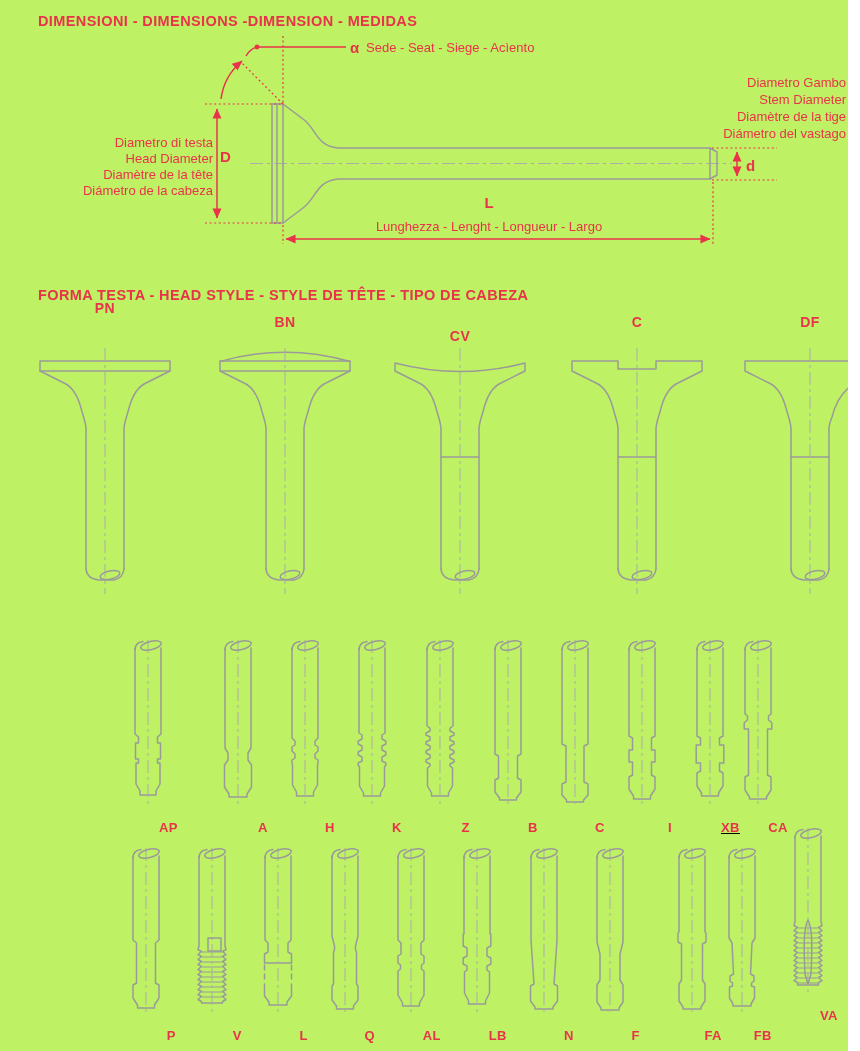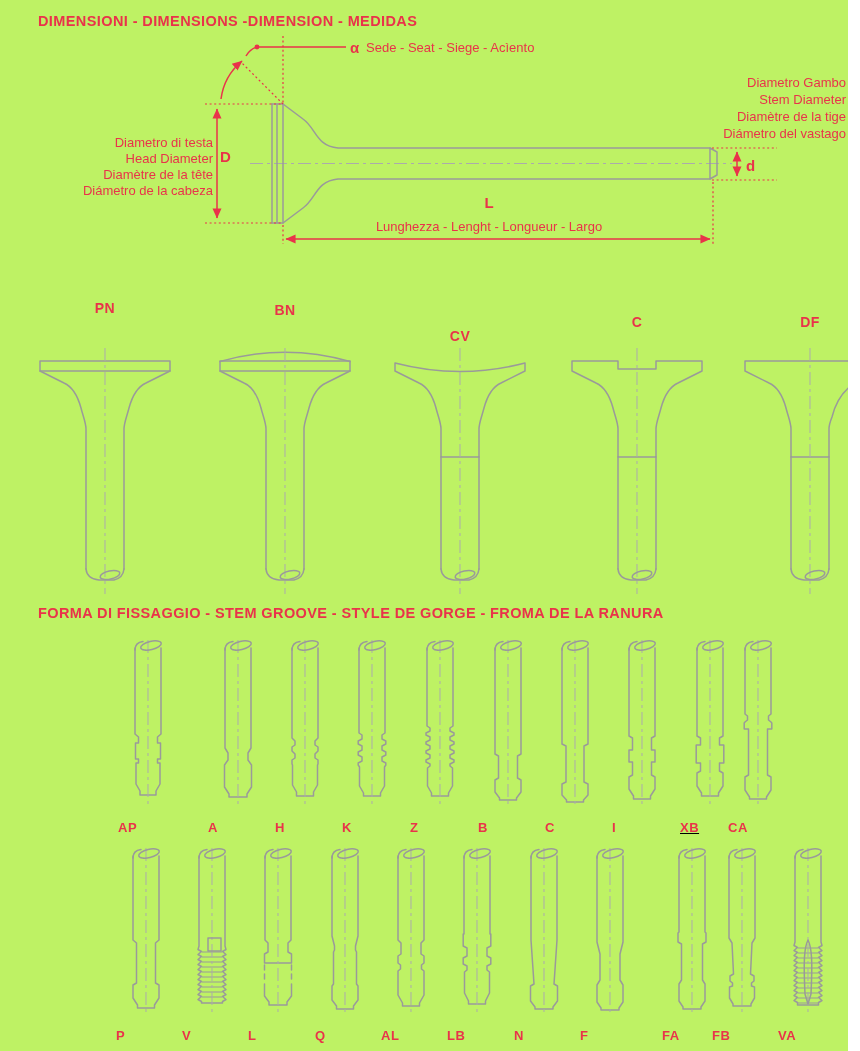--- a/index.html
+++ b/index.html
@@ -14,21 +14,21 @@
   
   .rl{stroke:#E9334A;stroke-width:1.5;fill:none;}
   .rd{stroke:#E9334A;stroke-width:1.2;fill:none;stroke-dasharray:2 2.6;}
   svg text{font-family:"Liberation Sans",sans-serif;}
   .rt{fill:#E9334A;font-size:13px;}
   .rs{fill:#E9334A;font-size:15px;font-weight:bold;}
   .head-label{position:absolute;width:170px;text-align:center;color:#E9334A;
               font-size:14px;font-weight:bold;letter-spacing:.5px;}
   .head-fig{position:absolute;width:170px;height:266px;}
   .stem-fig{position:absolute;width:60px;}
-  .stem-label{margin-top:2px;text-align:left;color:#E9334A;font-size:13px;
+  .stem-label{margin-top:2px;text-align:right;color:#E9334A;font-size:13px;
               font-weight:bold;letter-spacing:.5px;}
 </style>
 </head>
 <body>
 
 <svg width="0" height="0" style="position:absolute" aria-hidden="true">
   <defs>
     <pattern id="hatch" patternUnits="userSpaceOnUse" width="6" height="6">
       <path d="M0,6 L6,0 M-1.5,1.5 L1.5,-1.5 M4.5,7.5 L7.5,4.5" stroke="#9A9A9A" stroke-width="1.1"></path>
     </pattern>
@@ -82,23 +82,24 @@
     <text class="rt" text-anchor="end" x="846" y="87">Diametro Gambo</text>
     <text class="rt" text-anchor="end" x="846" y="104">Stem Diameter</text>
     <text class="rt" text-anchor="end" x="846" y="121">Diamètre de la tige</text>
     <text class="rt" text-anchor="end" x="846" y="138">Diámetro del vastago</text>
     <text class="rs" x="746" y="171">d</text>
 
     <text class="rs" text-anchor="middle" x="489" y="208">L</text>
     <text class="rt" text-anchor="middle" x="489" y="231">Lunghezza - Lenght - Longueur - Largo</text>
   </svg>
 
+  <div class="sec-title" style="top:287px">FORMA TESTA - HEAD STYLE - STYLE DE TÊTE - TIPO DE CABEZA</div>
 
   <div class="head-label" style="left:20px;top:300px">PN</div>
-  <div class="head-label" style="left:200px;top:302px">BN</div>
+  <div class="head-label" style="left:200px;top:314px">BN</div>
   <div class="head-label" style="left:375px;top:328px">CV</div>
   <div class="head-label" style="left:552px;top:314px">C</div>
   <div class="head-label" style="left:725px;top:314px">DF</div>
 
   <div class="head-fig" style="left:20px;top:336px">
     <svg width="170" height="266" viewBox="0 0 170 266">
       <path class="g" fill="#fff" d="M20,25 H150 V35 H20 Z"></path>
       <path class="g" d="M150,35 L126,47 C117,51 112,61 109,72 C107,80 104,87 104,93 V233"></path>
       <path class="g" d="M20,35 L44,47 C53,51 58,61 61,72 C63,80 66,87 66,93 V233"></path>
       <path class="g" d="M66,233 Q67,243 79,244 L94,244 Q103,242 104,233"></path>
@@ -146,21 +147,20 @@
       <path class="g" fill="url(#hatch)" d="M20,25 H151 V40 C151,54 149,61 145,67 V84 L158,84 V96 L129,96 V80
         C133,72 135,62 135,52 L127,49 C116,57 110,69 107,81 C105,86 104,89 104,93 V121 H66 V93
         C66,87 63,80 61,72 C58,61 53,51 44,47 L20,35 Z"></path>
       <path class="g" d="M66,121 V233 M104,121 V233"></path>
       <path class="g" d="M66,233 Q67,243 79,244 L94,244 Q103,242 104,233"></path>
       <path class="cl" d="M85,12 V258"></path>
       <ellipse class="g" cx="90" cy="239" rx="10" ry="4" fill="url(#hatch)" transform="rotate(-12 90 239)"></ellipse>
     </svg>
   </div>
 
-  <div class="sec-title" style="top:605px">FORMA DI FISSAGGIO - STEM GROOVE - STYLE DE GORGE - FROMA DE LA RANURA</div>
 
   <div id="stems">
       <div class="stem-fig" style="left: 118px; top: 638px;"><svg width="60" height="176" viewBox="0 0 60 176">
           <path class="g" fill="#fff" d="M17,10 L17,96 L20.5,99 L20.5,105 L17.5,105 L17.5,121 L20.5,121 L20.5,125 L18,125 L18,146 L22,153 L22,157 L38,157 L38,153 L42,146 L42,125 L39.5,125 L39.5,121 L42.5,121 L42.5,105 L39.5,105 L39.5,99 L43,96 L43,10"></path>
           <path class="cl" d="M30,2 V170"></path>
           <path class="g" d="M17,12 Q17,4.5 25,3.5"></path>
           <ellipse class="g" cx="33" cy="7.5" rx="10.5" ry="4.2" fill="url(#hatch)" transform="rotate(-13 33 7.5)"></ellipse>
         </svg><div class="stem-label">AP</div></div>
       <div class="stem-fig" style="left: 208px; top: 638px;"><svg width="60" height="176" viewBox="0 0 60 176">
           <path class="g" fill="#fff" d="M17,10 L17,110 L20,115 L20,122 L16.5,127 L16.5,149 L21,156 L21,159 L39,159 L39,156 L43.5,149 L43.5,127 L40,122 L40,115 L43,110 L43,10"></path>
@@ -273,21 +273,21 @@
           <path class="cl" d="M30,2 V170"></path>
           <path class="g" d="M17,12 Q17,4.5 25,3.5"></path>
           <ellipse class="g" cx="33" cy="7.5" rx="10.5" ry="4.2" fill="url(#hatch)" transform="rotate(-13 33 7.5)"></ellipse>
         </svg><div class="stem-label">FA</div></div>
       <div class="stem-fig" style="left: 712px; top: 846px;"><svg width="60" height="176" viewBox="0 0 60 176">
           <path class="g" fill="#fff" d="M17,10 L17,92 L20,97 L21.5,128 L18,130 L18,135 L20.5,137 L20.5,140 L17.5,141 L17.5,152 L21,158 L21,160 L39,160 L39,158 L42.5,152 L42.5,141 L39.5,140 L39.5,137 L42,135 L42,130 L38.5,128 L40,97 L43,92 L43,10"></path>
           <path class="cl" d="M30,2 V170"></path>
           <path class="g" d="M17,12 Q17,4.5 25,3.5"></path>
           <ellipse class="g" cx="33" cy="7.5" rx="10.5" ry="4.2" fill="url(#hatch)" transform="rotate(-13 33 7.5)"></ellipse>
         </svg><div class="stem-label">FB</div></div>
-      <div class="stem-fig" style="left: 778px; top: 846px;"><svg width="60" height="176" viewBox="0 0 60 176">
+      <div class="stem-fig" style="left: 778px; top: 826px;"><svg width="60" height="176" viewBox="0 0 60 176">
           <path class="g" fill="#fff" d="M17,10 L17,96 L16,99.5 L19.5,101.5 L16,104.5 L19.5,106.5 L16,109.5 L19.5,111.5 L16,114.5 L19.5,116.5 L16,119.5 L19.5,121.5 L16,124.5 L19.5,126.5 L16,129.5 L19.5,131.5 L16,134.5 L19.5,136.5 L16,139.5 L19.5,141.5 L16,144.5 L19.5,146.5 L16,149.5 L19.5,151.5 L16,154.5 L19.5,156.5 L19.5,159 L40.5,159 L40.5,156.5 L44,154.5 L40.5,151.5 L44,149.5 L40.5,146.5 L44,144.5 L40.5,141.5 L44,139.5 L40.5,136.5 L44,134.5 L40.5,131.5 L44,129.5 L40.5,126.5 L44,124.5 L40.5,121.5 L44,119.5 L40.5,116.5 L44,114.5 L40.5,111.5 L44,109.5 L40.5,106.5 L44,104.5 L40.5,101.5 L44,99.5 L43,96 L43,10"></path>
           <path class="tl" d="M20,102 H40 M20,107 H40 M20,112 H40 M20,117 H40 M20,122 H40 M20,127 H40 M20,132 H40 M20,137 H40 M20,142 H40 M20,147 H40 M20,152 H40 M20,157 H40 "></path>
           <path class="cl" d="M30,2 V170"></path>
           <path class="g" d="M17,12 Q17,4.5 25,3.5"></path>
           <ellipse class="g" cx="33" cy="7.5" rx="10.5" ry="4.2" fill="url(#hatch)" transform="rotate(-13 33 7.5)"></ellipse>
           <path class="g" fill="#fff" d="M30,94 C34,102 34.5,116 33,148 L30,158 L27,148 C25.5,116 26,102 30,94 Z"></path>
         </svg><div class="stem-label">VA</div></div>
     </div>
 </div>
 

